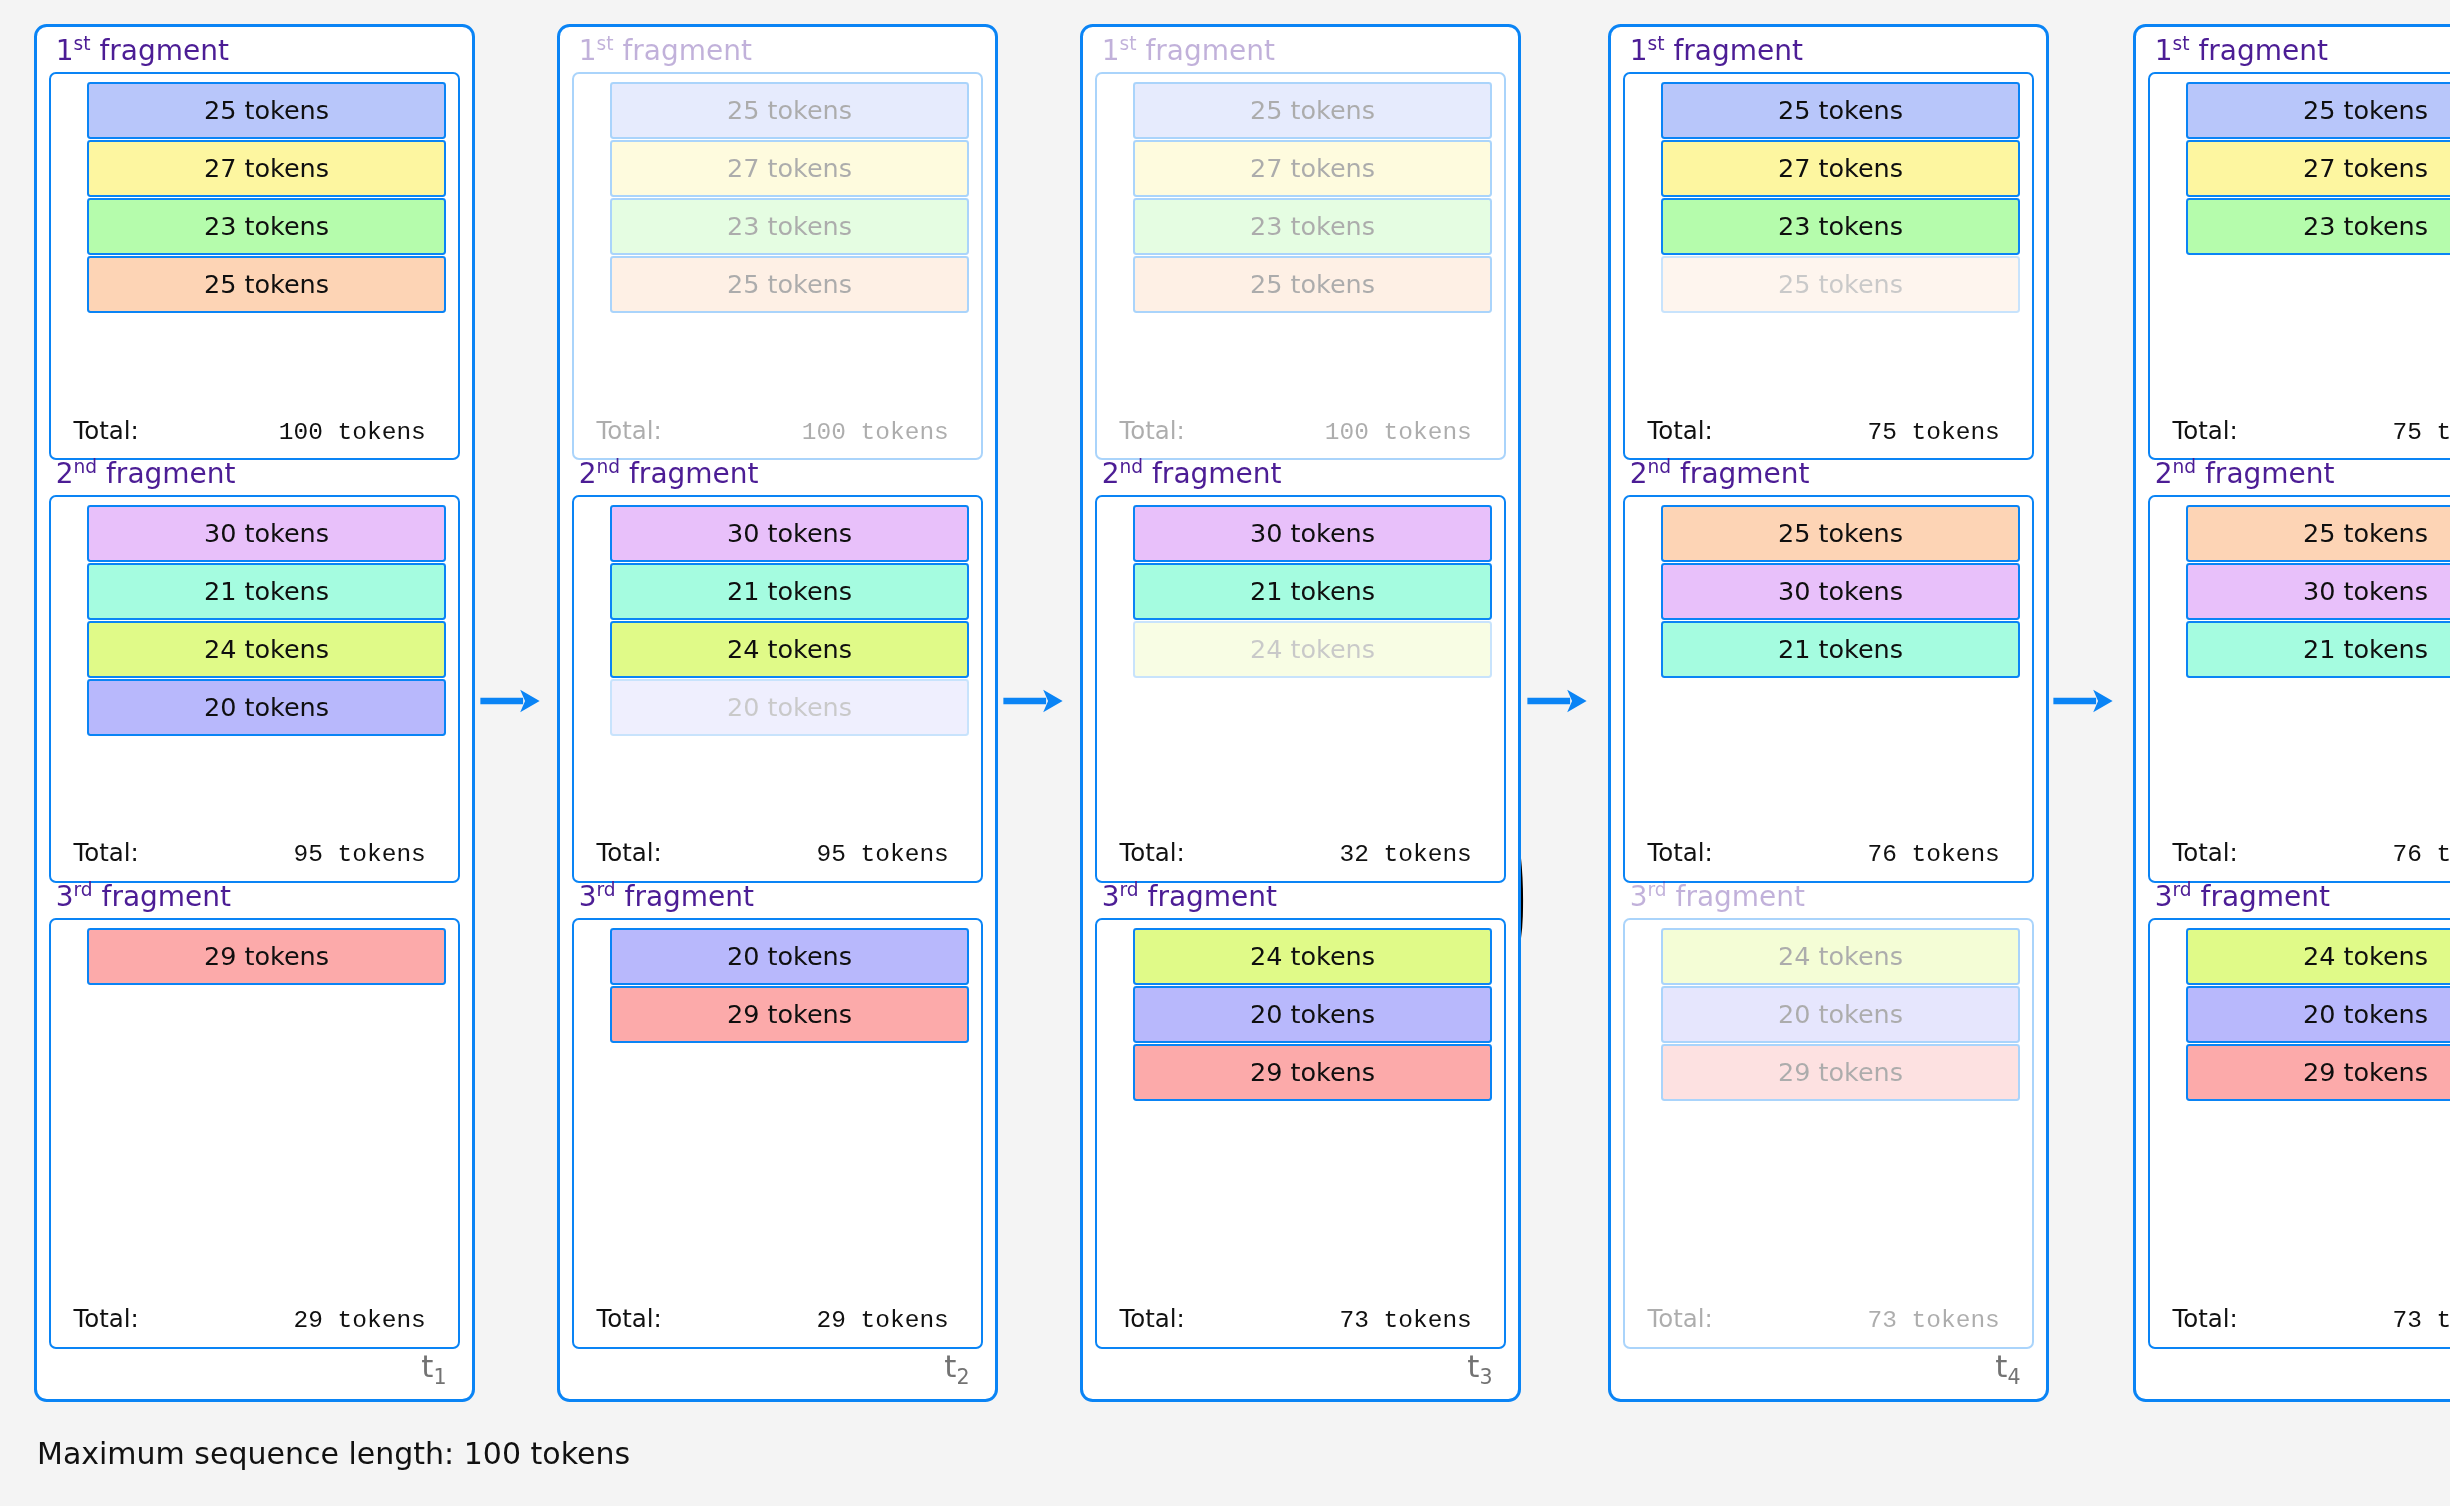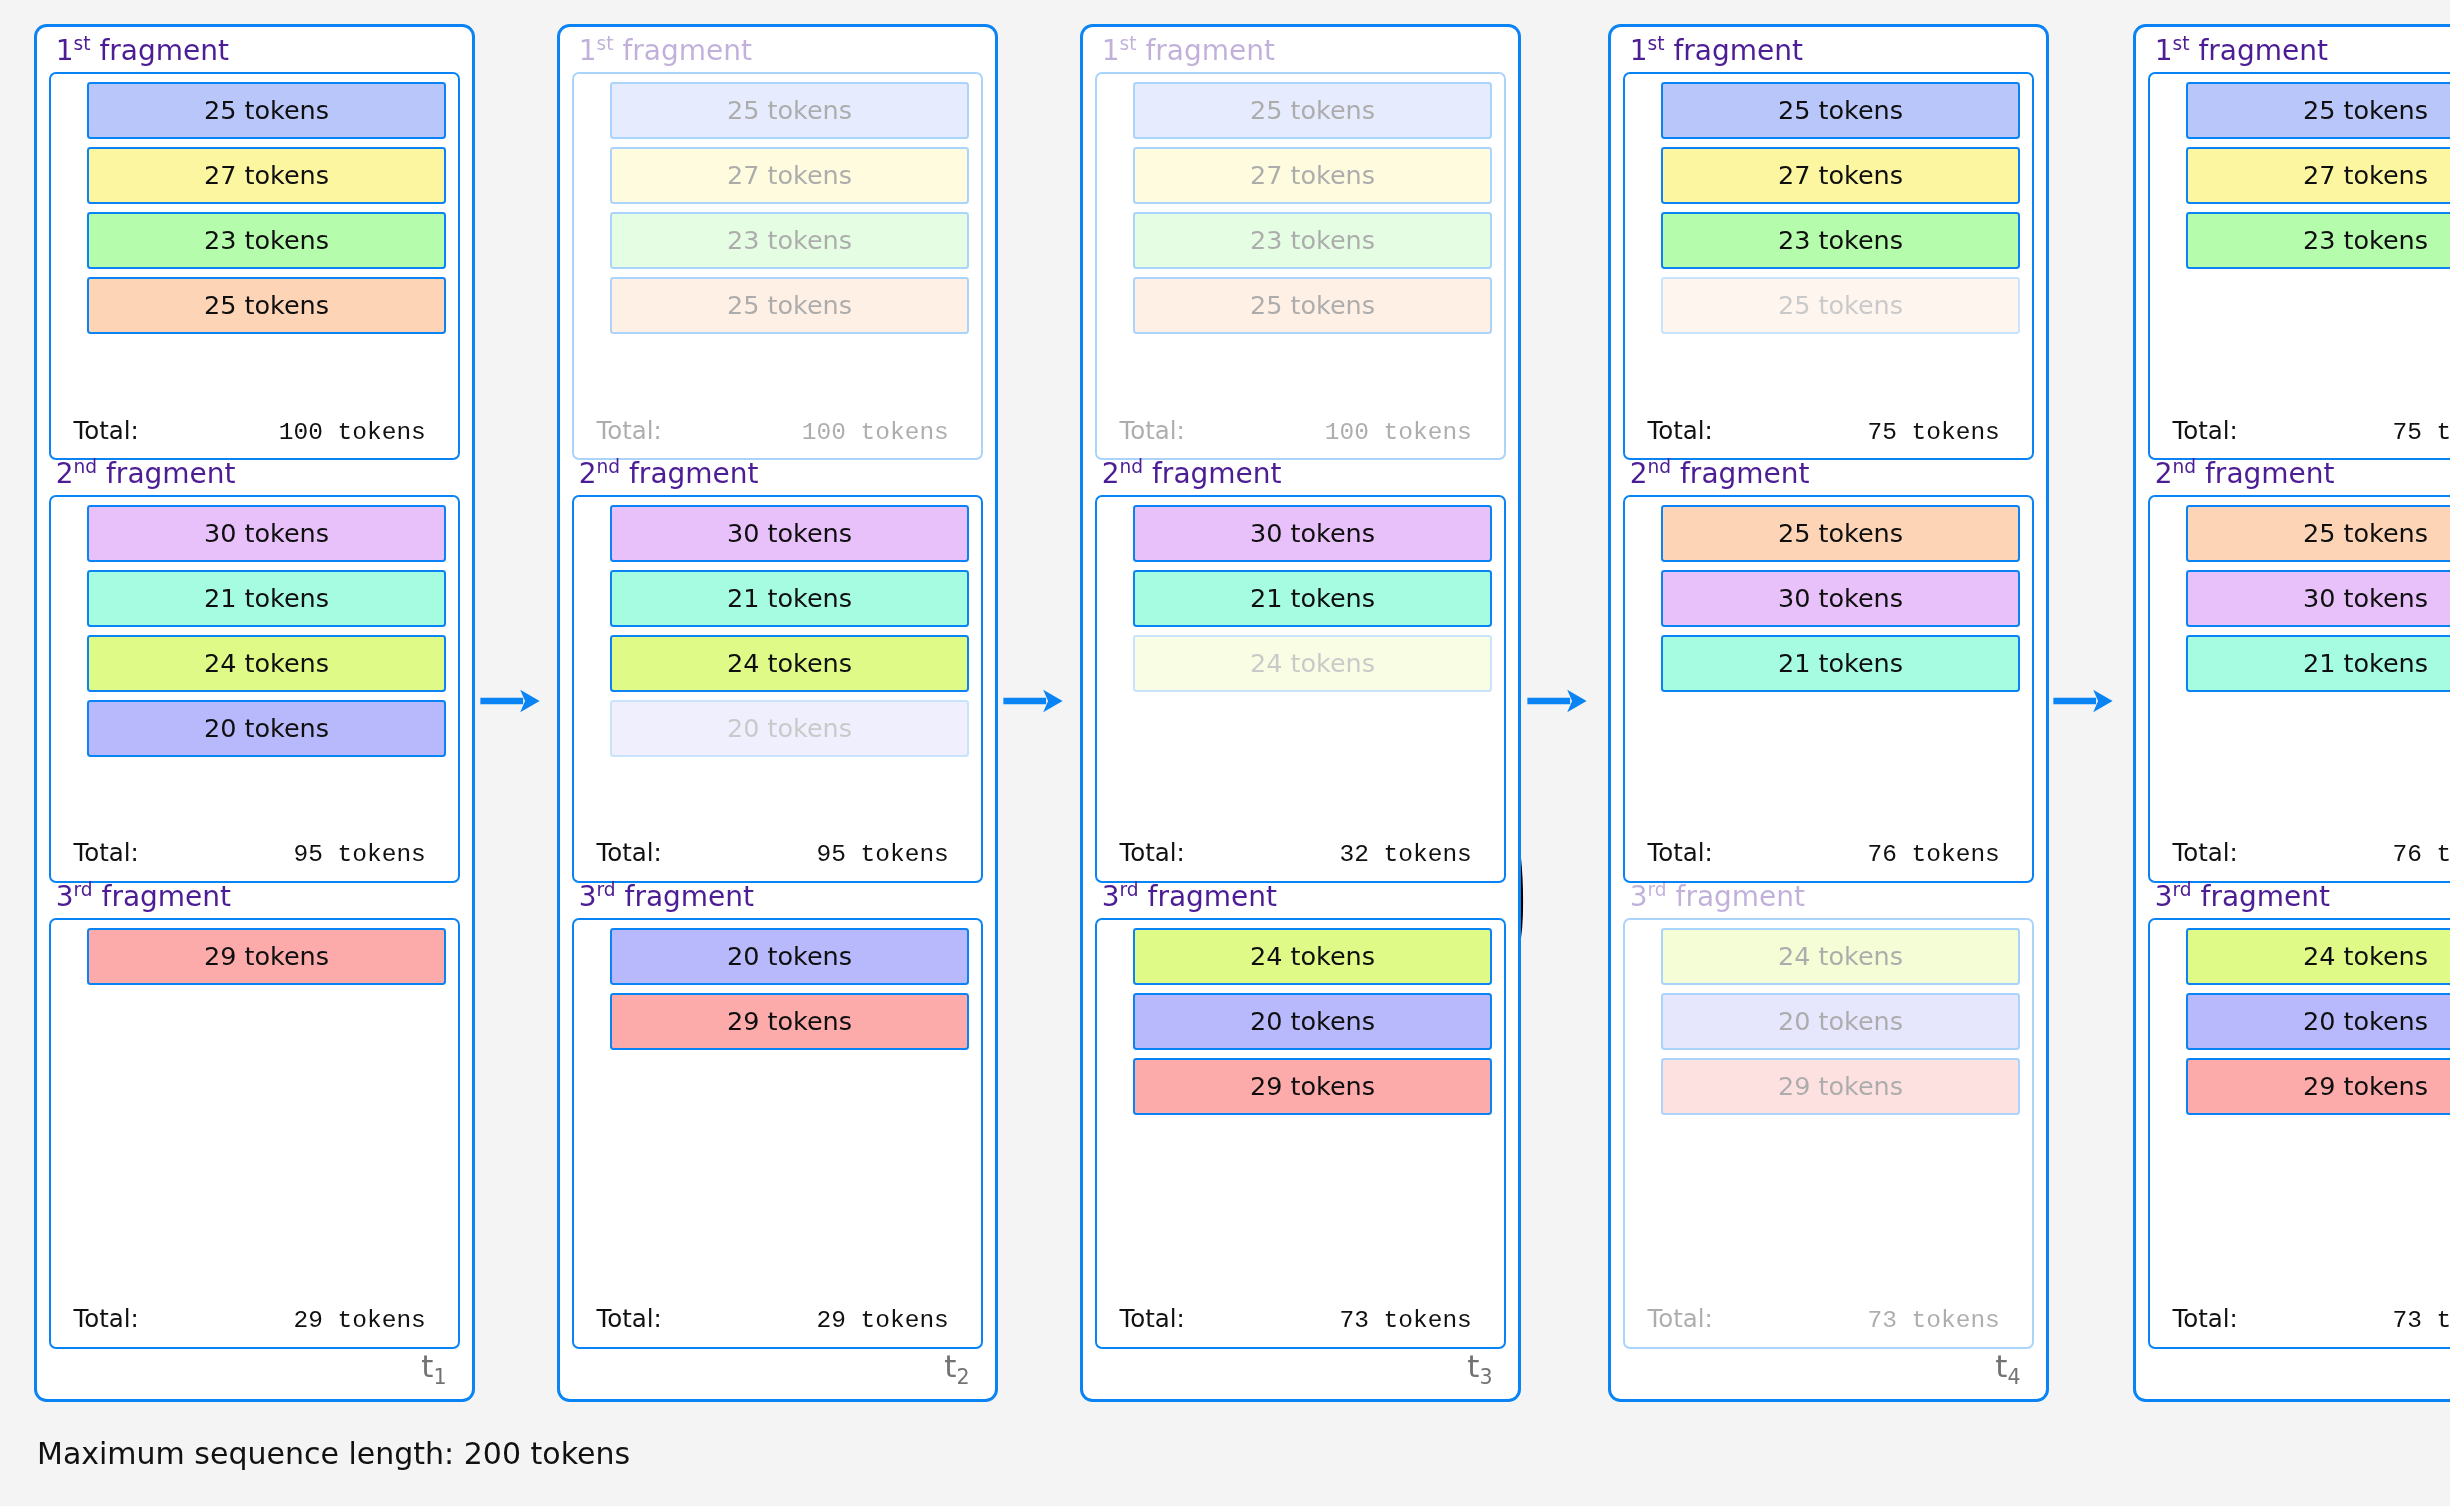--- a/index.html
+++ b/index.html
@@ -43,21 +43,21 @@
     border:2.9px solid #0a84f5;
     border-radius:6.9px;
     background:#fff;
     padding:7.8px 11.8px 0 11.8px;
     display:flex;
     flex-direction:column;
   }
   .frag-box.h2 { height:388px; }
   .frag-box.h3 { height:431px; }
 
-  .rows { display:flex; flex-direction:column; gap:8px;margin-left:24px; }
+  .rows { display:flex; flex-direction:column; gap:1px;margin-left:24px; }
 
   .bar {
     height:57px;
     border:2.9px solid #0a84f5;
     border-radius:3.4px;
     display:flex;
     align-items:center;
     justify-content:center;
     font-size:25.5px;
     color:#0f0f0f;
@@ -152,21 +152,21 @@
     <path d="M 74 554 L 14 582 L 78 608 L 62 582 Z" fill="#000"></path>
   </svg>
 </div>
 <div class="curve k4">
   <svg width="167" height="274" viewBox="0 0 340 560">
     <path d="M 6 12 C 165 40 212 180 206 350 C 202 470 150 512 40 522" fill="none" stroke="#000" stroke-width="11"></path>
     <path d="M 74 496 L 14 524 L 78 550 L 62 524 Z" fill="#000"></path>
   </svg>
 </div>
 
-<div class="caption">Maximum sequence length: 200 tokens</div>
+<div class="caption">Maximum sequence length: 100 tokens</div>
 
 <div class="panel p1">
     <div class="frag">
       <div class="frag-title"><span>1</span><sup>st</sup><span> fragment</span></div>
       <div class="frag-box h2">
         <div class="rows">
           <div class="bar" style="background: rgb(184, 198, 250);">25 tokens</div>
           <div class="bar" style="background: rgb(253, 246, 160);">27 tokens</div>
           <div class="bar" style="background: rgb(181, 252, 172);">23 tokens</div>
           <div class="bar" style="background: rgb(253, 212, 181);">25 tokens</div>

